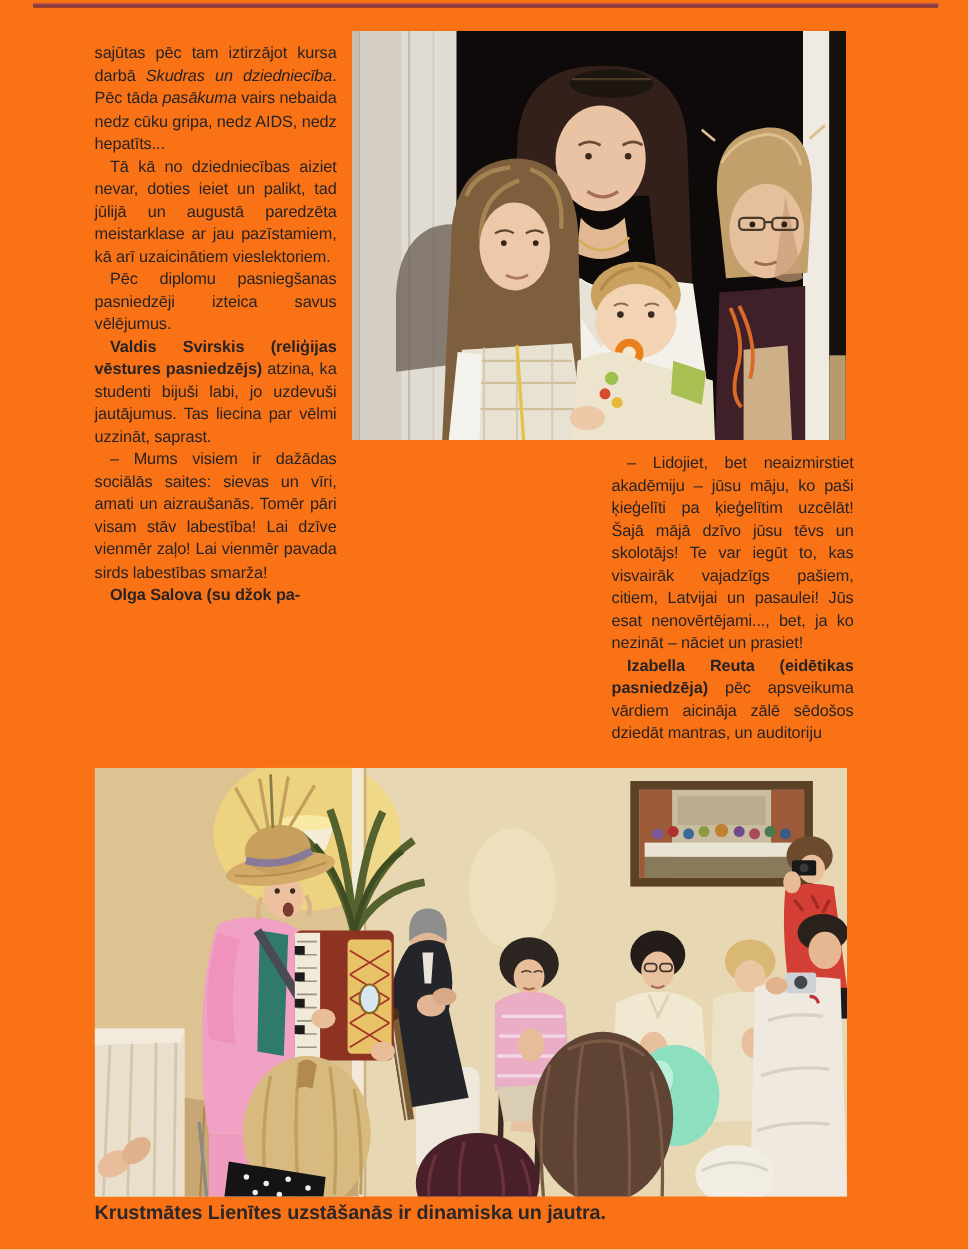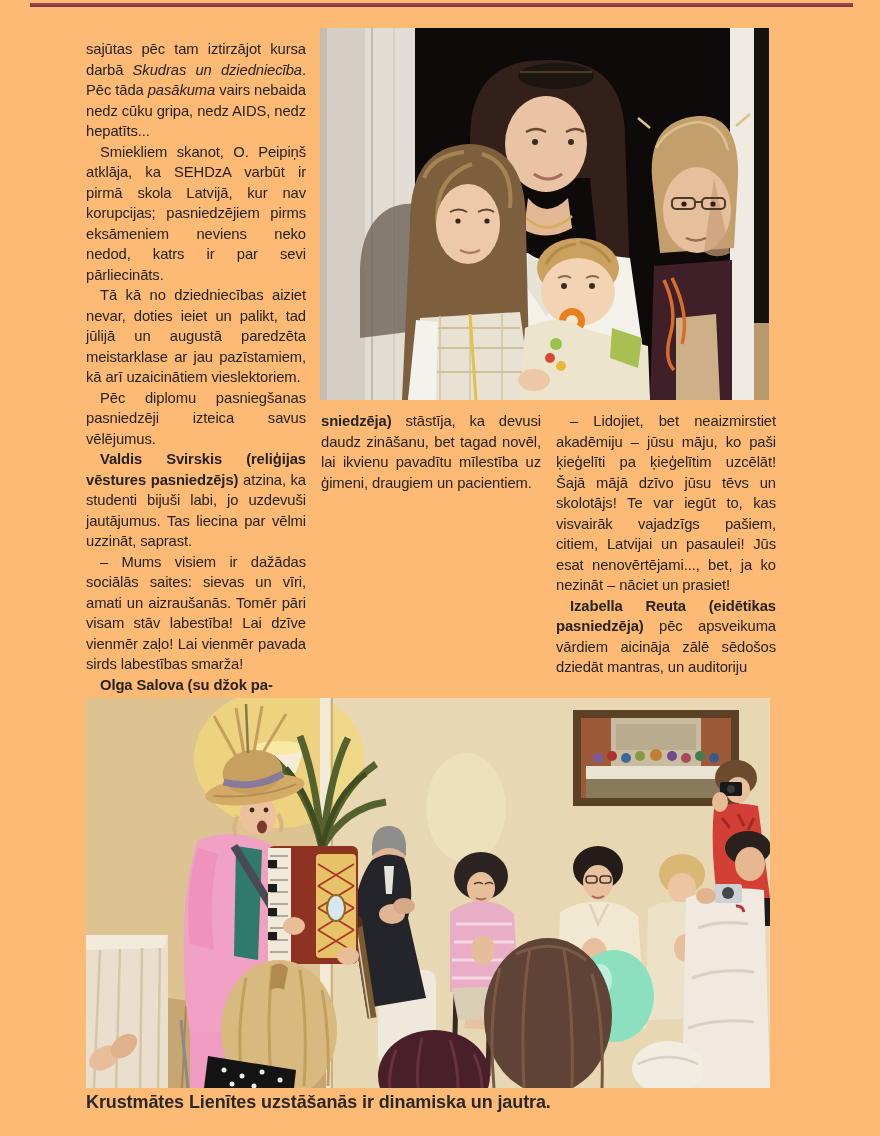--- a/index.html
+++ b/index.html
@@ -1,17 +1,17 @@
 <!DOCTYPE html>
 <html><head>
 <meta charset="utf-8">
 <style>
   html,body{margin:0;padding:0;background:#ffffff;}
   .page{
-    position:relative;width:880px;height:1136px;background:#fdba74;
+    position:relative;width:880px;height:1136px;background:#f97316;
     font-family:"Liberation Sans", sans-serif;overflow:hidden;
   }
   .top-rule{
     position:absolute;left:30px;top:3px;width:823px;height:4px;
     background:linear-gradient(to bottom,#a34b50,#7e3338);
   }
   .col{
     position:absolute;width:220px;text-align:justify;
     font-size:14.8px;line-height:20.5px;color:#272324;
     letter-spacing:-0.1px;
@@ -34,29 +34,27 @@
 </style>
 </head>
 <body>
 
 <div class="page">
 
   <div class="top-rule"></div>
 
   <div class="col col-left">
       <p><span>sajūtas pēc tam iztirzājot kursa darbā </span><span class="i">Skudras un dziedniecība</span><span>. Pēc tāda </span><span class="i">pasākuma</span><span> vairs nebaida nedz cūku gripa, nedz AIDS, nedz hepatīts...</span></p>
-      <p class="indent"><span>Smiekliem skanot, O. Peipiņš atklāja, ka SEHDzA varbūt ir pirmā skola Latvijā, kur nav korupcijas; pasniedzējiem pirms eksāmeniem neviens neko nedod, katrs ir par sevi pārliecināts.</span></p>
       <p class="indent"><span>Tā kā no dziedniecības aiziet nevar, doties ieiet un palikt, tad jūlijā un augustā paredzēta meistarklase ar jau pazīstamiem, kā arī uzaicinātiem vieslektoriem.</span></p>
       <p class="indent"><span>Pēc diplomu pasniegšanas pasniedzēji izteica savus vēlējumus.</span></p>
       <p class="indent"><span class="b">Valdis Svirskis (reliģijas vēstures pasniedzējs)</span><span> atzina, ka studenti bijuši labi, jo uzdevuši jautājumus. Tas liecina par vēlmi uzzināt, saprast.</span></p>
       <p class="indent"><span>– Mums visiem ir dažādas sociālās saites: sievas un vīri, amati un aizraušanās. Tomēr pāri visam stāv labestība! Lai dzīve vienmēr zaļo! Lai vienmēr pavada sirds labestības smarža!</span></p>
       <p class="indent"><span class="b">Olga Salova (su džok pa-</span></p>
     </div>
   <div class="col col-mid">
-      <p><span class="b">sniedzēja)</span><span> stāstīja, ka devusi daudz zināšanu, bet tagad novēl, lai ikvienu pavadītu mīlestība uz ģimeni, draugiem un pacientiem.</span></p>
     </div>
   <div class="col col-right">
       <p class="indent"><span>– Lidojiet, bet neaizmirstiet akadēmiju – jūsu māju, ko paši ķieģelīti pa ķieģelītim uzcēlāt! Šajā mājā dzīvo jūsu tēvs un skolotājs! Te var iegūt to, kas visvairāk vajadzīgs pašiem, citiem, Latvijai un pasaulei! Jūs esat nenovērtējami..., bet, ja ko nezināt – nāciet un prasiet!</span></p>
       <p class="indent"><span class="b">Izabella Reuta (eidētikas pasniedzēja)</span><span> pēc apsveikuma vārdiem aicināja zālē sēdošos dziedāt mantras, un auditoriju</span></p>
     </div>
 
   <div class="photo photo-top">
     <svg viewBox="0 0 449 372" xmlns="http://www.w3.org/2000/svg">
       <rect width="449" height="372" fill="#0d0a09"></rect>
 

